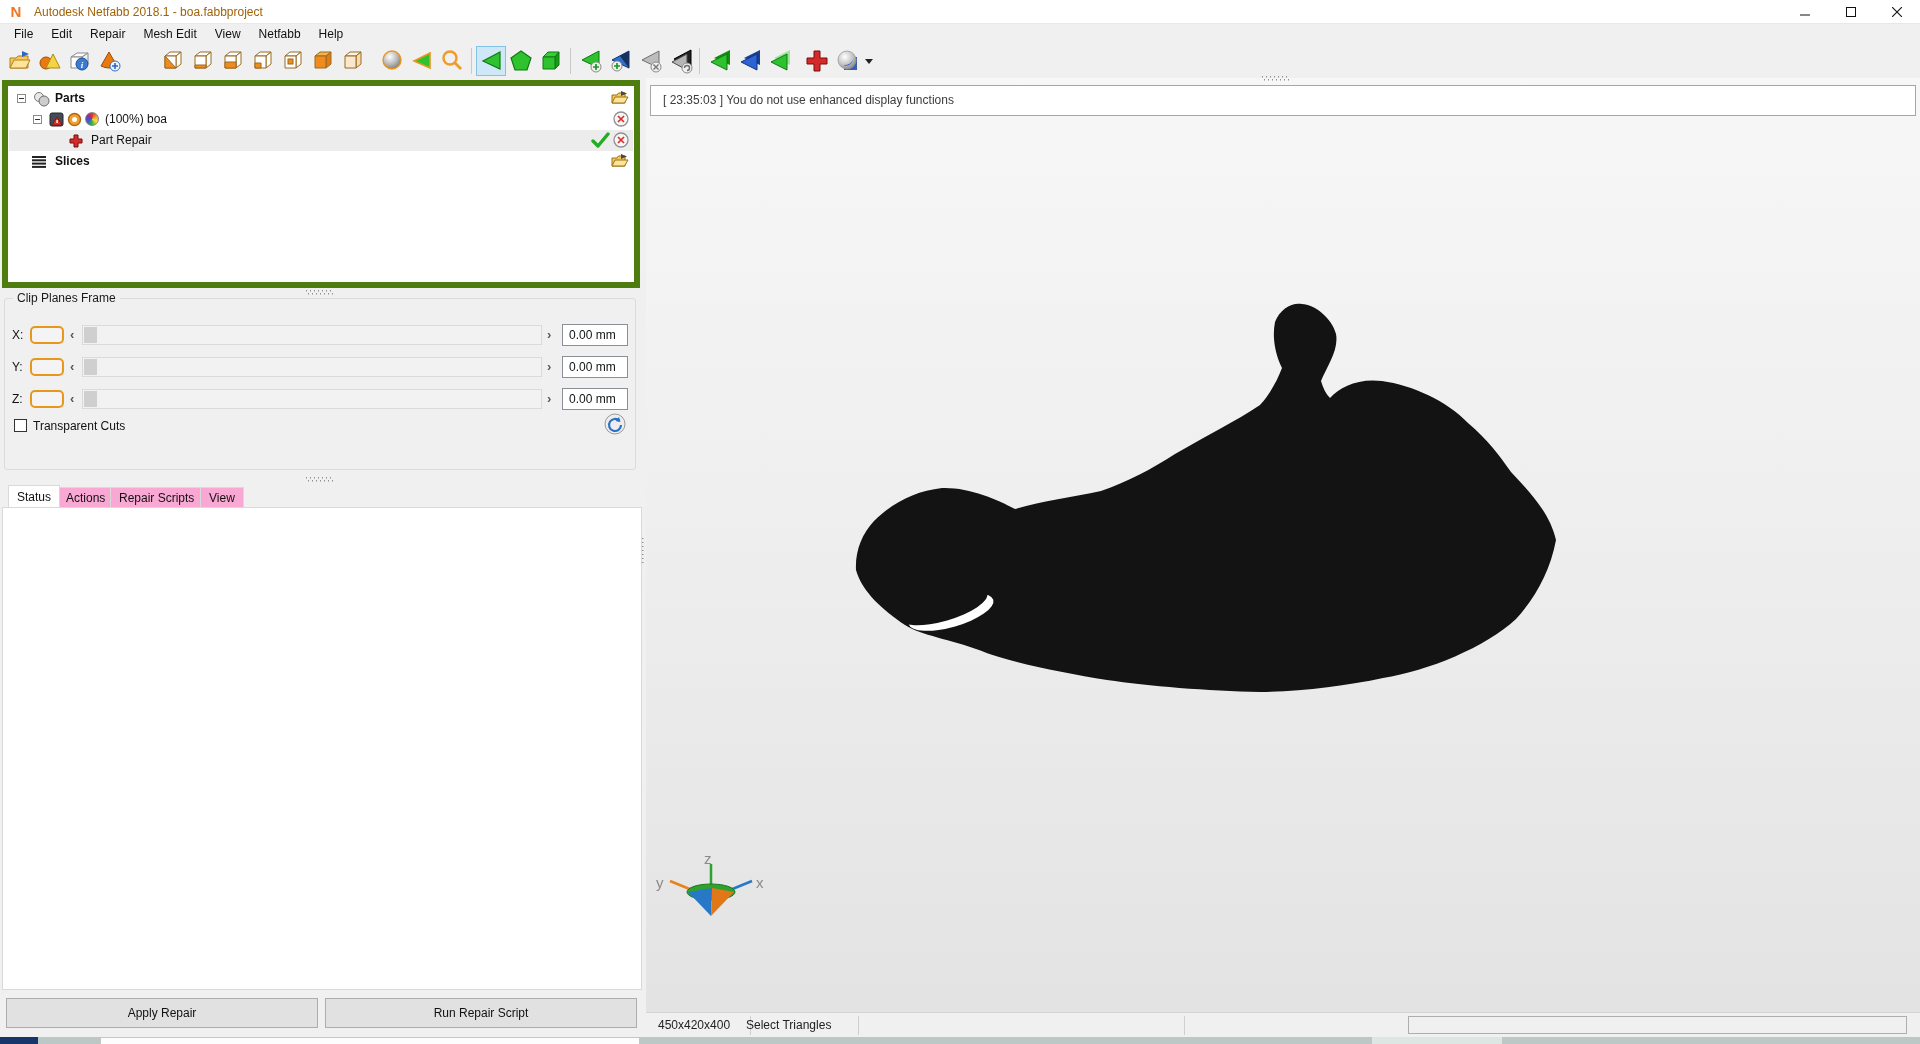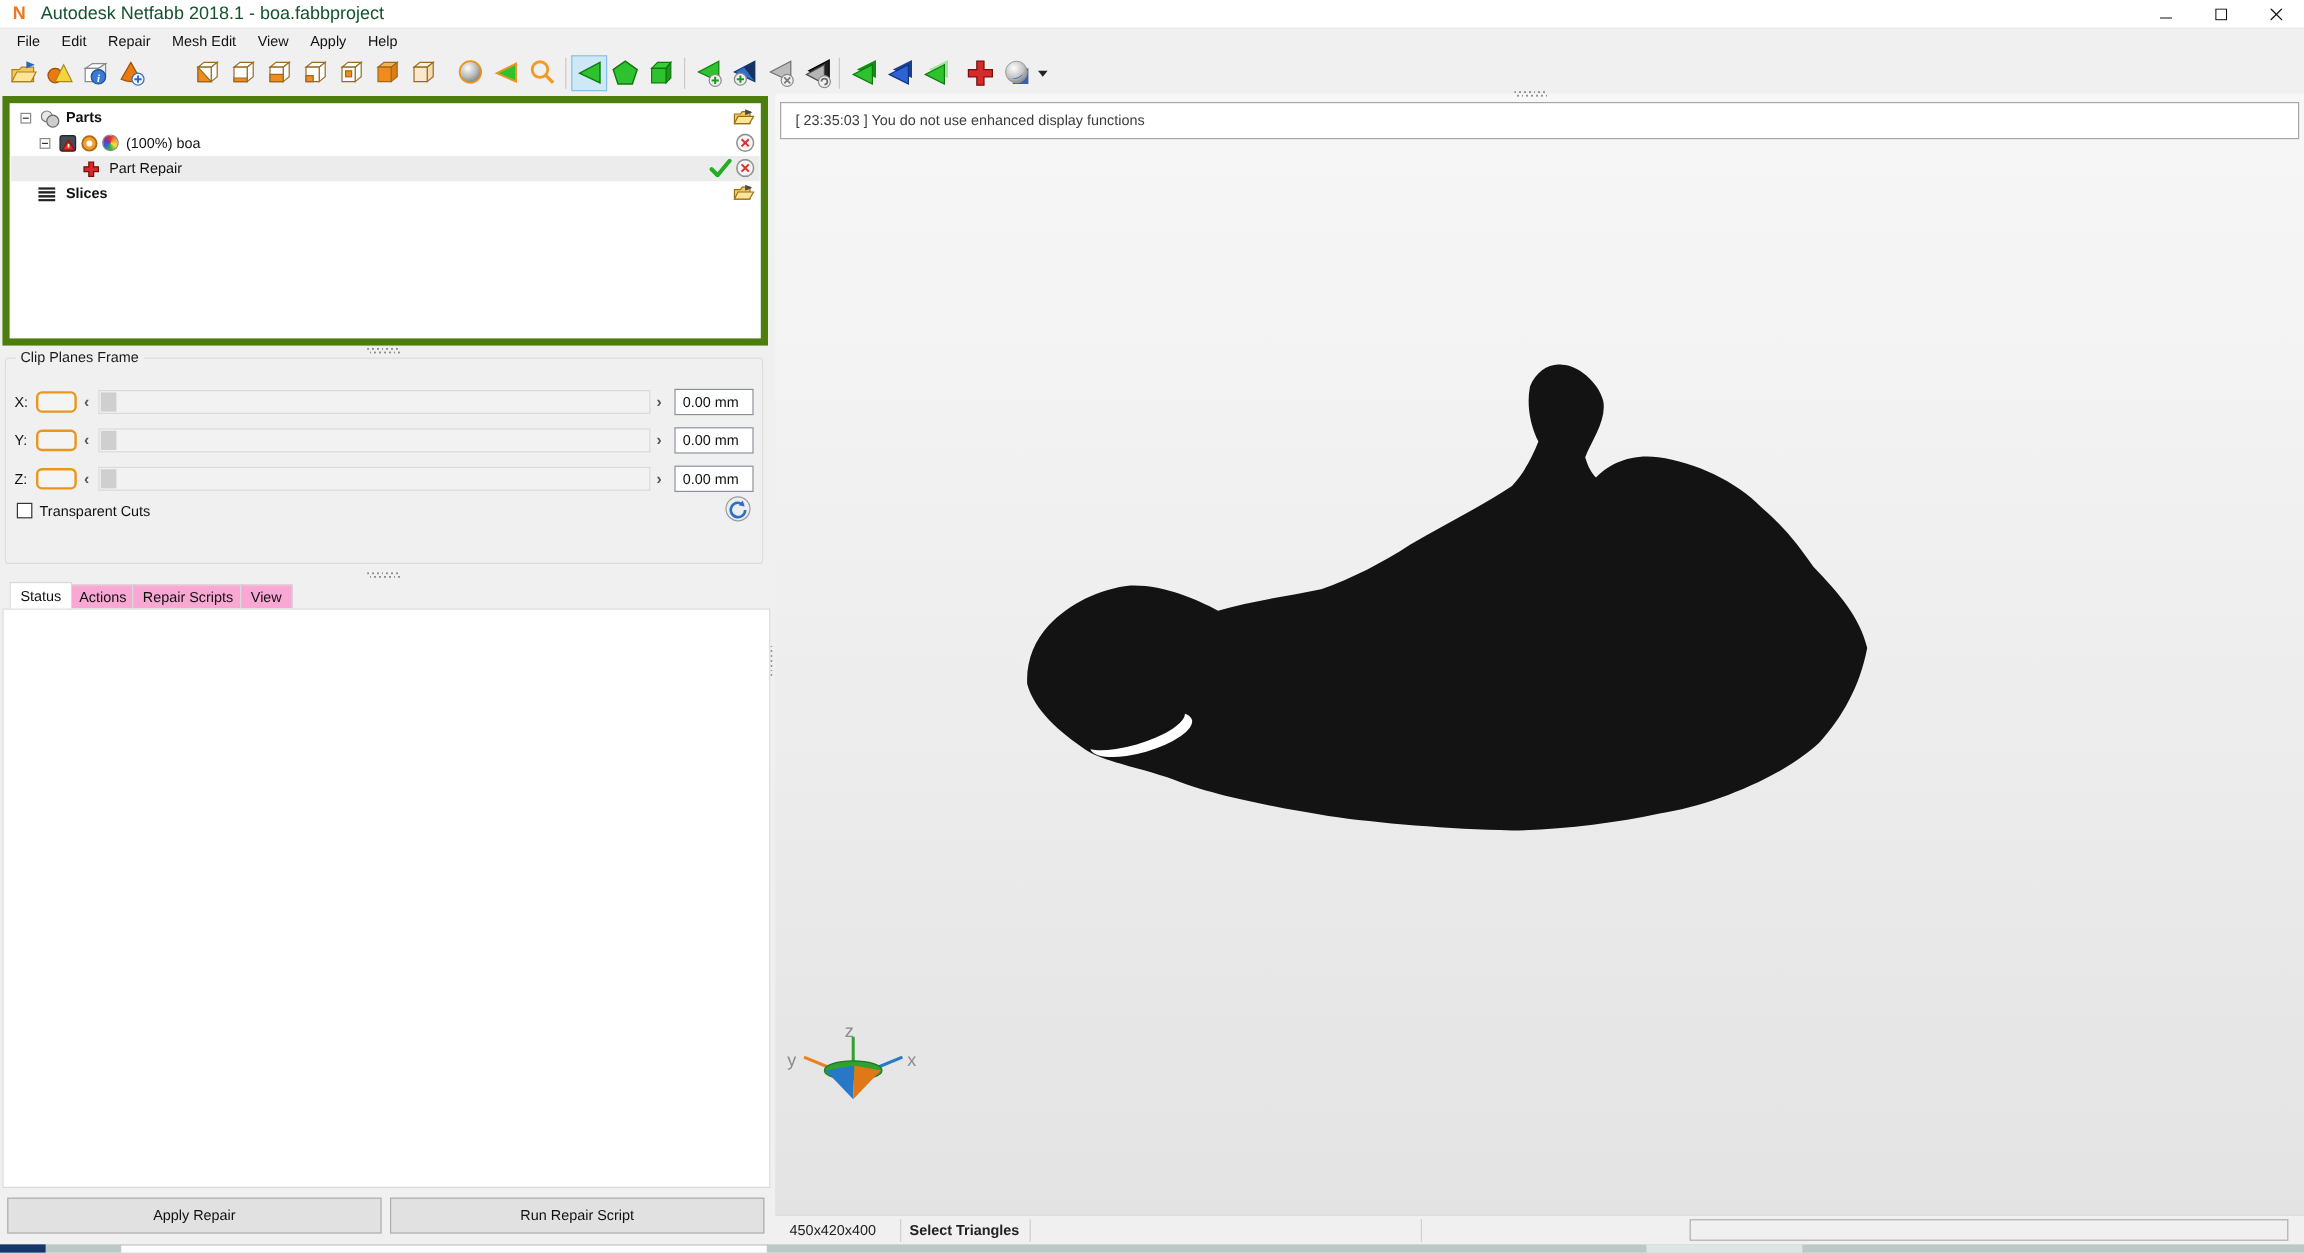--- a/index.html
+++ b/index.html
@@ -3,21 +3,21 @@
 <meta charset="utf-8">
 <style>
   * { margin:0; padding:0; box-sizing:border-box; }
   html,body { width:1920px; height:1044px; overflow:hidden; }
   body { position:relative; background:#f0f0f0; font-family:"Liberation Sans",sans-serif; font-size:12px; color:#1a1a1a; }
   .abs { position:absolute; }
 
   
   .titlebar { left:0; top:0; width:1920px; height:24px; background:#ffffff; border-bottom:1px solid #e8e8e8; }
   .title-logo { left:8px; top:4px; width:16px; height:16px; color:#ef7622; font-weight:bold; font-size:15px; line-height:16px; text-align:center; }
-  .title-text { left:34px; top:0; height:24px; line-height:24px; font-size:15px; color:#14532d; }
+  .title-text { left:34px; top:0; height:24px; line-height:24px; font-size:12px; color:#a16207; }
   .wbtn { top:0; width:46px; height:24px; display:flex; align-items:center; justify-content:center; }
   .wbtn svg { display:block; }
 
   
   .menubar { left:0; top:24px; width:1920px; height:20px; background:#f0f0f0; display:flex; align-items:center; padding-left:5px; }
   .menu-item { padding:0 9px; height:20px; line-height:20px; font-size:12px; color:#111; }
 
   
   .toolbar { left:0; top:44px; width:1920px; height:34px; background:#f0f0f0; display:flex; align-items:center; padding-left:5px; }
   .tbtn { width:30px; height:30px; display:flex; align-items:center; justify-content:center; flex:0 0 auto; }
@@ -108,21 +108,21 @@
       </svg>
   </div>
 </div>
 
 <div class="abs menubar">
   <div class="menu-item">File</div>
   <div class="menu-item">Edit</div>
   <div class="menu-item">Repair</div>
   <div class="menu-item">Mesh Edit</div>
   <div class="menu-item">View</div>
-  <div class="menu-item">Apply</div>
+  <div class="menu-item">Netfabb</div>
   <div class="menu-item">Help</div>
 </div>
 
 <div class="abs toolbar">
   <div class="tbtn">
     <svg width="24" height="24">
         <path d="M2,9 L8,9 L10,7 L20,7 L20,19 L2,19 Z" fill="#f7c95c" stroke="#b08018" stroke-width="1"></path>
         <path d="M2,19 L6,11 L22,11 L18,19 Z" fill="#fde49a" stroke="#b08018" stroke-width="1"></path>
         <path d="M14,2 L21,5 L14,8 Z" fill="#2a66c8"></path>
       </svg>
@@ -541,21 +541,21 @@
 </div>
 
 <div class="abs dots-h" style="left:1262px; top:76px;"></div>
 <div class="abs logbox">
   <span>[ 23:35:03 ] You do not use enhanced display functions</span>
 </div>
 
 <div class="abs statusbar">
   <span class="sb-text" style="left:12px;text-align:right;">450x420x400</span>
   <div class="sb-sep" style="left:104px;"></div>
-  <span class="sb-text" style="left:112px;font-weight:bold;">Select Triangles</span>
+  <span class="sb-text" style="left:100px;">Select Triangles</span>
   <div class="sb-sep" style="left:212px;"></div>
   <div class="sb-sep" style="left:538px;"></div>
   <div class="sb-progress"></div>
 </div>
 
 <div class="abs taskbar">
   <div class="tb-seg" style="left:0; width:38px; background:#16366b;"></div>
   <div class="tb-seg" style="left:100px; width:540px; background:#fdfdfd; border:1px solid #c5c5c5; border-bottom:none;"></div>
   <div class="tb-seg" style="left:1372px; width:130px; background:#dde6e3;"></div>
 </div>

